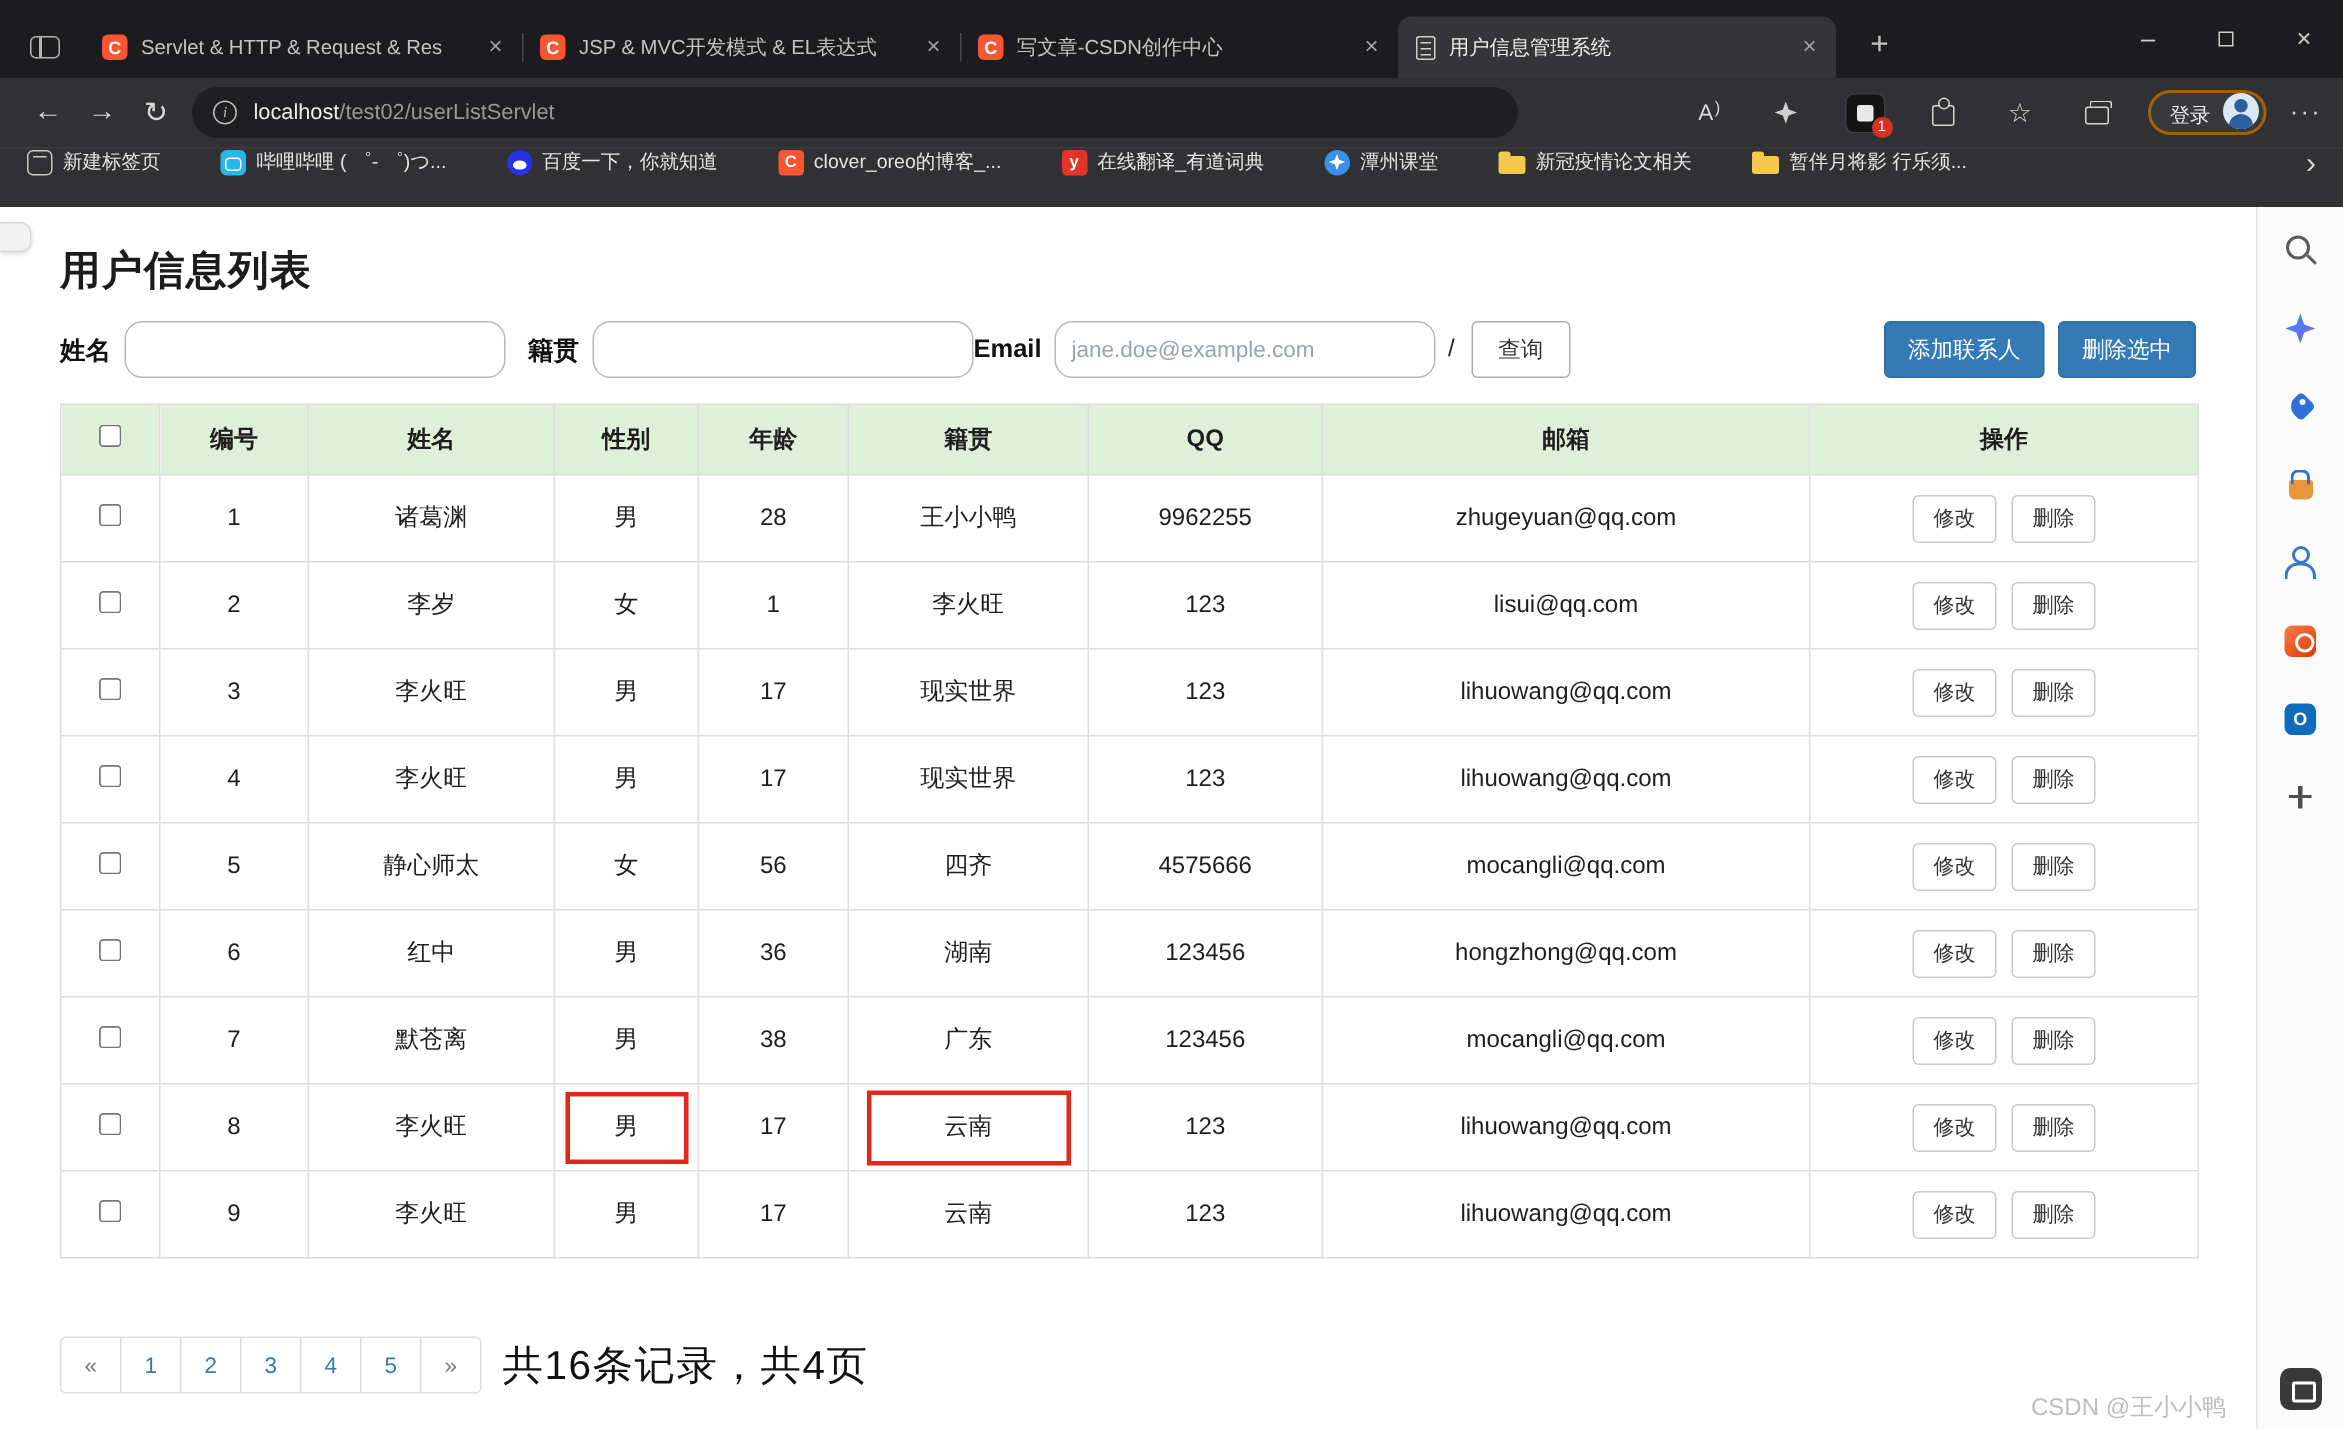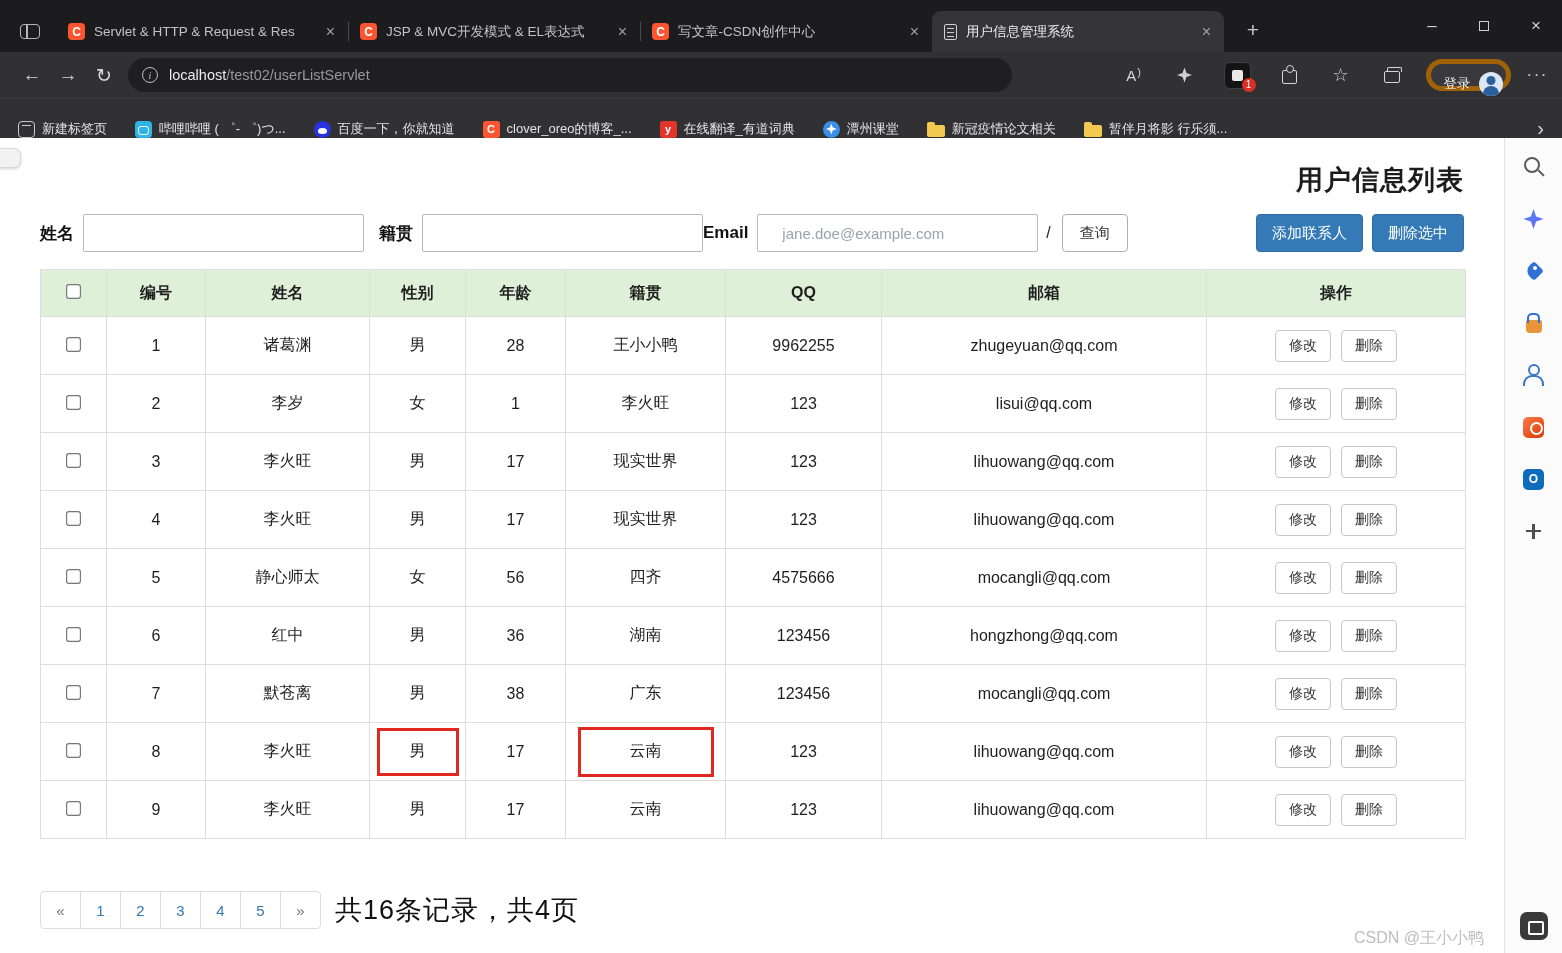--- a/index.html
+++ b/index.html
@@ -40,28 +40,28 @@
 .ni-read-aloud::after{content:")";font-size:11px;margin-left:1px;transform:translateY(-3px)}
 .ni-shopping-sparkle::before{content:"";width:15px;height:15px;background:#cfcfcf;clip-path:polygon(50% 0,63% 37%,100% 50%,63% 63%,50% 100%,37% 63%,0 50%,37% 37%)}
 .ni-extension-notification{width:27px;height:27px;background:#141414;border:1px solid #3f3f43;border-radius:6px}
 .ni-extension-notification::before{content:"";position:absolute;left:7px;top:7px;width:11px;height:11px;background:#e9e9e9;border-radius:2px}
 .ni-badge{position:absolute;right:-6px;bottom:-4px;min-width:14px;height:14px;background:#d93025;color:#fff;font-size:10px;border-radius:7px;display:flex;align-items:center;justify-content:center;padding:0 3px}
 .ni-extensions::before{content:"";width:13px;height:12px;border:1.8px solid #d6d6d6;border-radius:2px;margin-top:4px}
 .ni-extensions::after{content:"";position:absolute;top:2px;left:50%;transform:translateX(-50%);width:6px;height:6px;border-radius:50%;border:1.8px solid #d6d6d6;background:#313134}
 .ni-favorites::before{content:"☆";font-size:18px}
 .ni-collections::before{content:"";position:absolute;left:4px;top:8px;width:14px;height:10px;border:1.7px solid #d6d6d6;border-radius:2px}
 .ni-collections::after{content:"";position:absolute;left:7px;top:4px;width:13px;height:4px;border:1.7px solid #d6d6d6;border-bottom:none;border-radius:2px 2px 0 0}
-.login-pill{display:flex;align-items:center;border:5px solid #a16207;border-radius:16px;height:30px;padding:20px 3px 2px 13px;margin-left:22px;color:#ececec;font-size:13.5px;gap:8px;background:#39393d;flex:none}
+.login-pill{display:flex;align-items:flex-end;border:2px solid #a16207;border-radius:16px;height:30px;padding:20px 3px 2px 13px;margin-left:22px;color:#ececec;font-size:13.5px;gap:8px;background:#39393d;flex:none}
 .avatar{width:24px;height:24px;border-radius:50%;background:#d9e7f6;position:relative;overflow:hidden}
 .av-head{position:absolute;left:50%;top:4px;transform:translateX(-50%);width:9px;height:9px;border-radius:50%;background:#2c5f9e}
 .av-body{position:absolute;left:50%;top:14px;transform:translateX(-50%);width:16px;height:11px;border-radius:8px 8px 0 0;background:#2c5f9e}
 .more-btn{margin-left:16px;color:#d6d6d6;font-size:17px;letter-spacing:1.5px;flex:none}
 
 
-.bookmarks{height:40px;background:#313134;display:flex;align-items:flex-end;padding:0 18px;gap:28px;border-top:1px solid #3a3a3d;flex:none}
+.bookmarks{height:40px;background:#313134;display:flex;align-items:flex-start;padding:0 18px;gap:40px;border-top:1px solid #3a3a3d;flex:none}
 .bm{display:flex;align-items:center;gap:7px;color:#e4e4e4;font-size:13px;white-space:nowrap}
 .bm-icon{width:17px;height:17px;flex:none;border-radius:3px;position:relative;display:flex;align-items:center;justify-content:center;font-size:11px;font-weight:bold;color:#fff}
 .bmi-newtab{border:1.5px solid #c9c9c9;border-radius:4px;background:transparent}
 .bmi-newtab::before{content:"";position:absolute;top:3px;left:3px;right:3px;height:1.4px;background:#c9c9c9}
 .bmi-bilibili{background:#2cb5e8;border-radius:4px}
 .bmi-bilibili::before{content:"";position:absolute;inset:5px 3px 3px 3px;border:1.4px solid #fff;border-radius:3px}
 .bmi-baidu{background:#2932e1;border-radius:50%}
 .bmi-baidu::before{content:"";position:absolute;left:4px;top:7px;width:9px;height:6px;background:#fff;border-radius:50% 50% 45% 45%}
 .bmi-csdn{background:#fc5531}
 .bmi-csdn::before{content:"C"}
@@ -70,25 +70,25 @@
 .bmi-tanzhou{background:#3a8fe8;border-radius:50%}
 .bmi-tanzhou::before{content:"";width:11px;height:11px;background:#fff;clip-path:polygon(50% 0,63% 37%,100% 50%,63% 63%,50% 100%,37% 63%,0 50%,37% 37%)}
 .bmi-folder{width:18px;height:12px;background:#f3c94f;border-radius:2px;margin-top:3px}
 .bmi-folder::before{content:"";position:absolute;top:-3px;left:0;width:8px;height:4px;background:#f3c94f;border-radius:2px 2px 0 0}
 .bm-chevron{margin-left:auto;color:#d6d6d6;font-size:20px;line-height:1}
 
 
 .content{position:relative;flex:1;display:flex;background:#fff;min-height:0}
 .page-flag{position:absolute;left:0;top:10px;width:21px;height:20px;background:#f2f2f2;border:1px solid #dadada;border-left:none;border-radius:0 7px 7px 0;box-shadow:0 1px 3px rgba(0,0,0,.18);z-index:5}
 .main{flex:1;position:relative;padding:0 40px;min-width:0}
-.page-title{font-size:27px;font-weight:600;text-align:right;margin:24px 0 16px;color:#1c1c1c;letter-spacing:1px}
+.page-title{font-size:27px;font-weight:600;text-align:left;margin:24px 0 16px;color:#1c1c1c;letter-spacing:1px}
 .filter-row{display:flex;align-items:center}
 .flabel{font-size:17px;font-weight:bold;color:#111;margin-right:9px;flex:none}
 .ml14{margin-left:15px}.ml18{}
-.ftext{width:281px;height:38px;border:1px solid #b9b9b9;border-radius:2px;font-size:15px;padding:0 24px;color:#333;outline:none;font-family:inherit;flex:none}
+.ftext{width:254px;height:38px;border:1px solid #b9b9b9;border-radius:12px;font-size:15px;padding:0 10px;color:#333;outline:none;font-family:inherit;flex:none}
 .ftext::placeholder{color:#9aa3ad}
 .slash{margin:0 11px 0 8px;font-size:16px;color:#222}
 .btn-search{height:38px;padding:0 17px;font-size:15px;background:#fff;border:1px solid #adadad;border-radius:4px;color:#333;font-family:inherit}
 .spacer{flex:1}
 .btn-primary{height:38px;padding:0 15px;font-size:15px;background:#337ab7;border:1px solid #2e6da4;border-radius:4px;color:#fff;margin-left:9px;font-family:Liberation Sans, sans-serif;flex:none}
 .user-table{width:100%;border-collapse:collapse;margin-top:17px;table-layout:fixed}
 .user-table th,.user-table td{border:1px solid #ddd;text-align:center;font-size:16px;color:#1e1e1e;overflow:hidden}
 .user-table thead th{background:#dff0d8;height:47px;font-weight:bold}
 .user-table tbody td{height:58px}
 .user-table input[type=checkbox]{transform:scale(1.15)}

